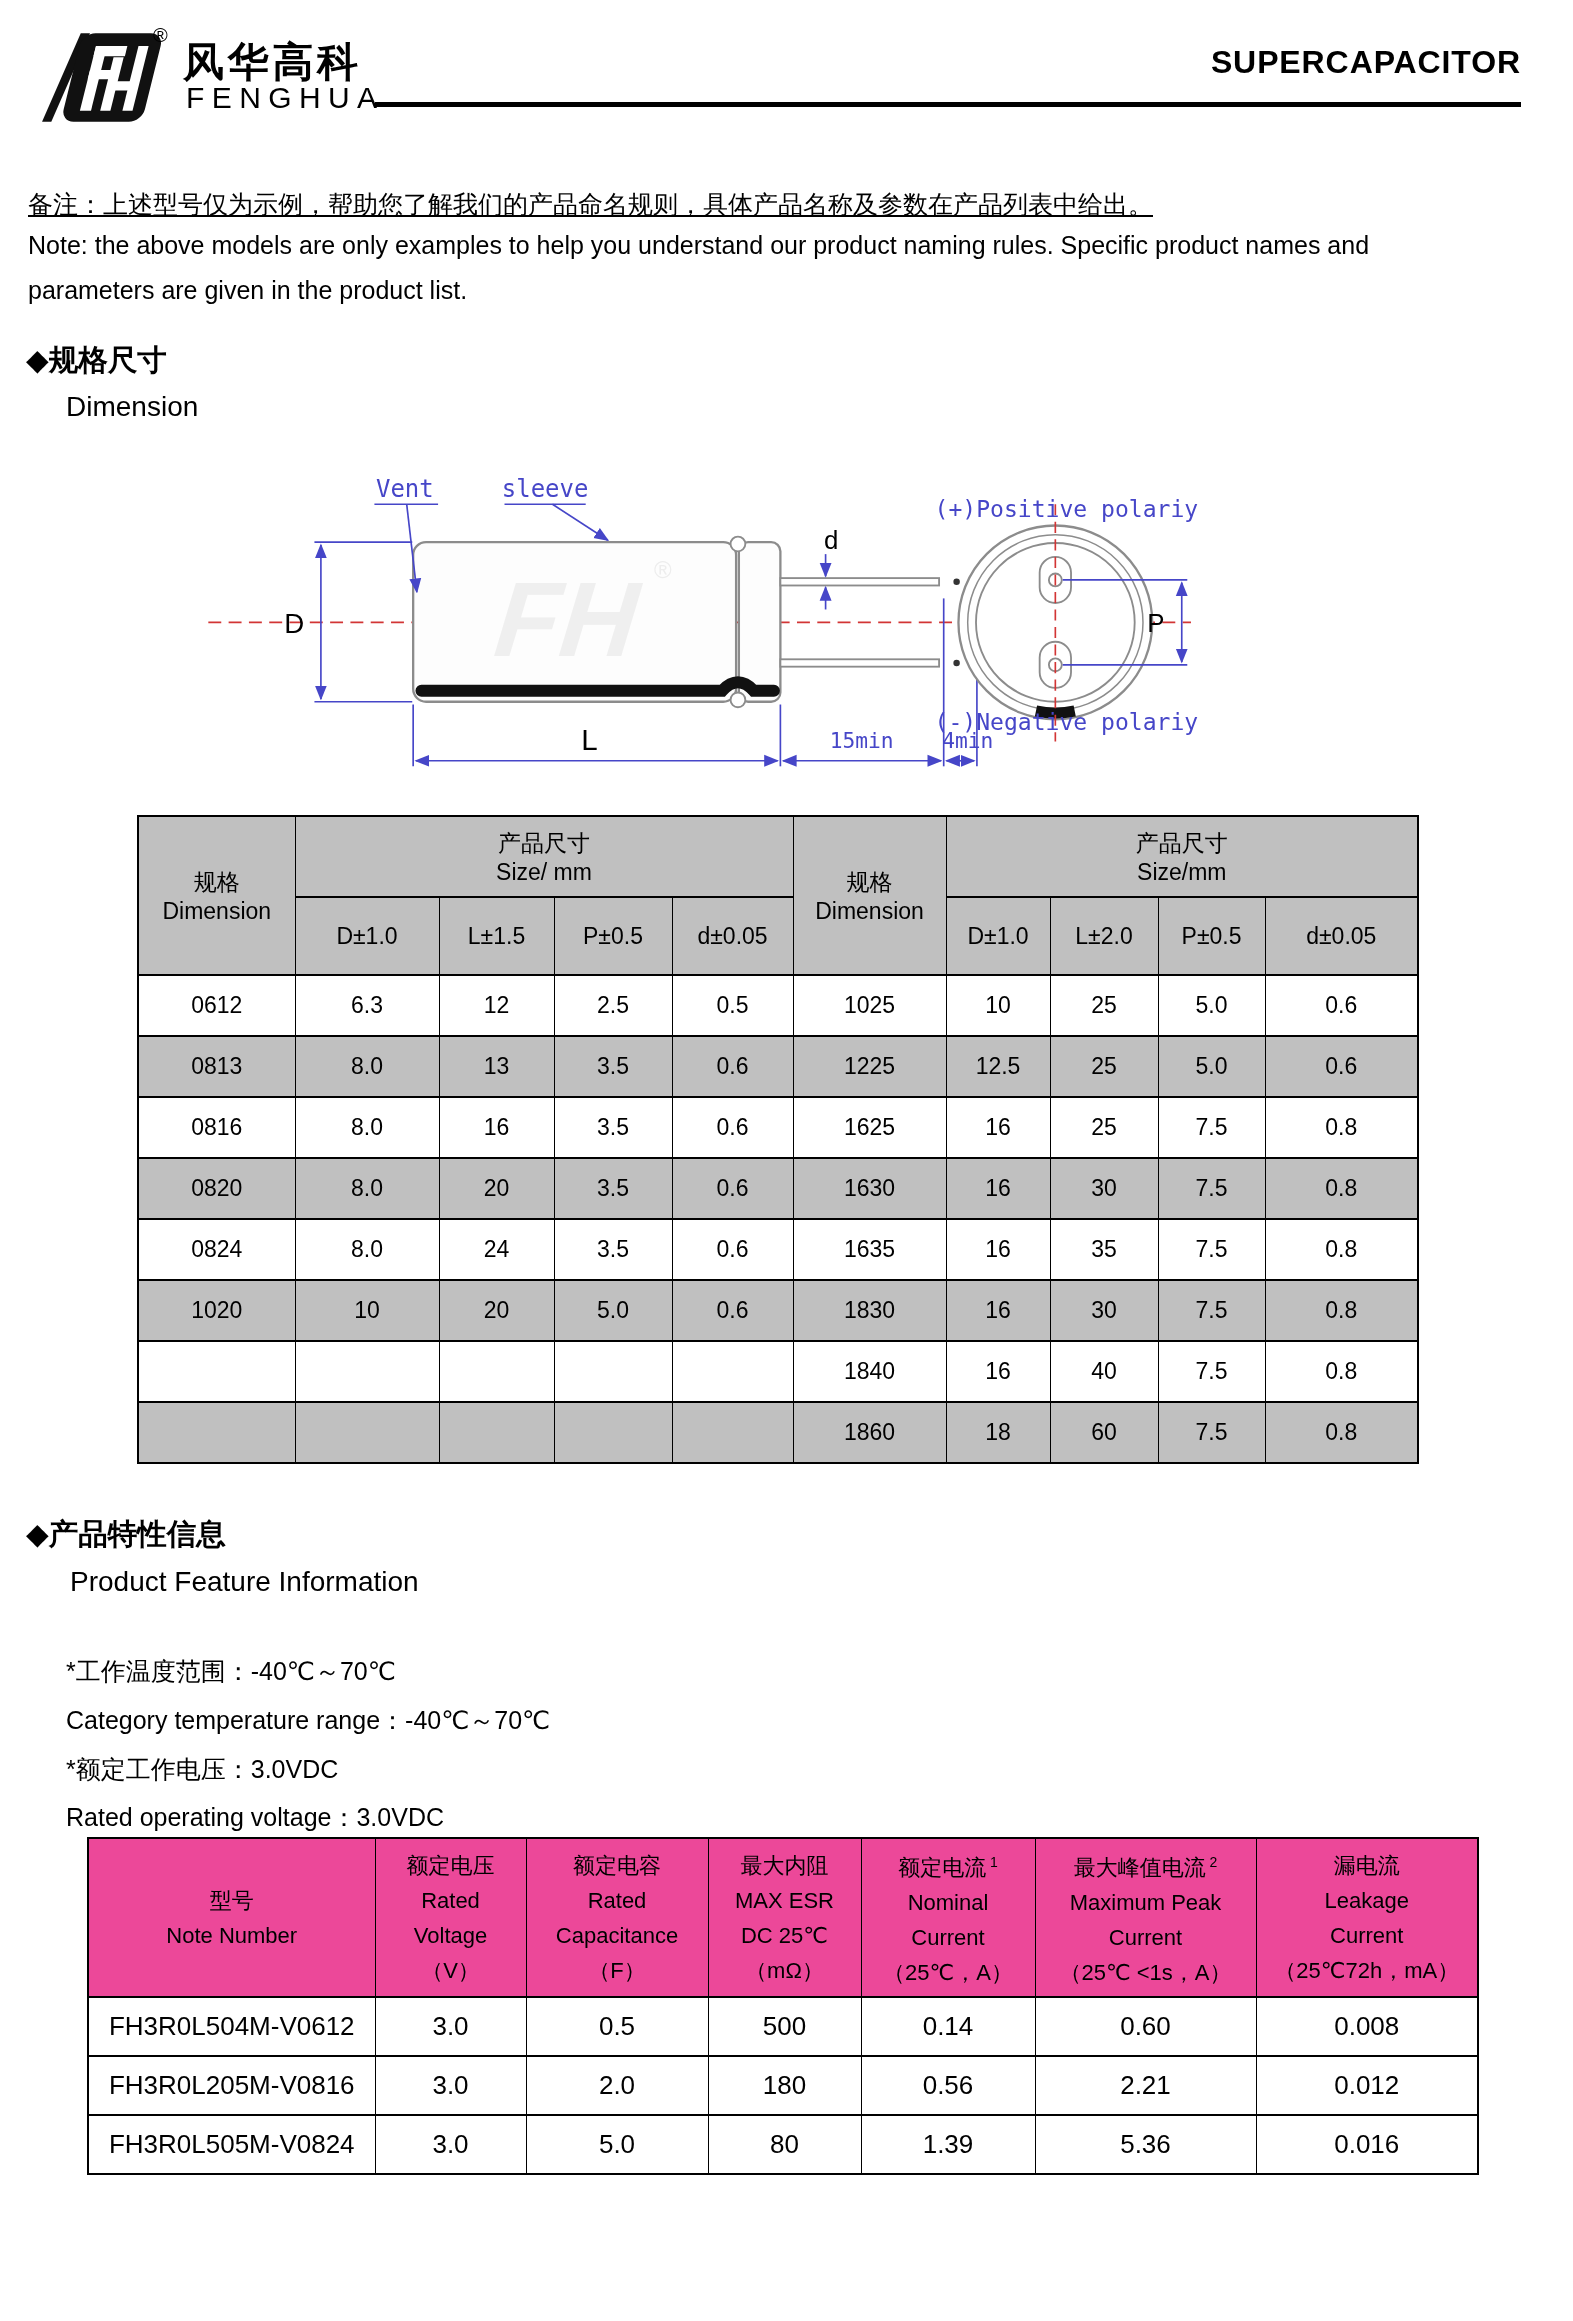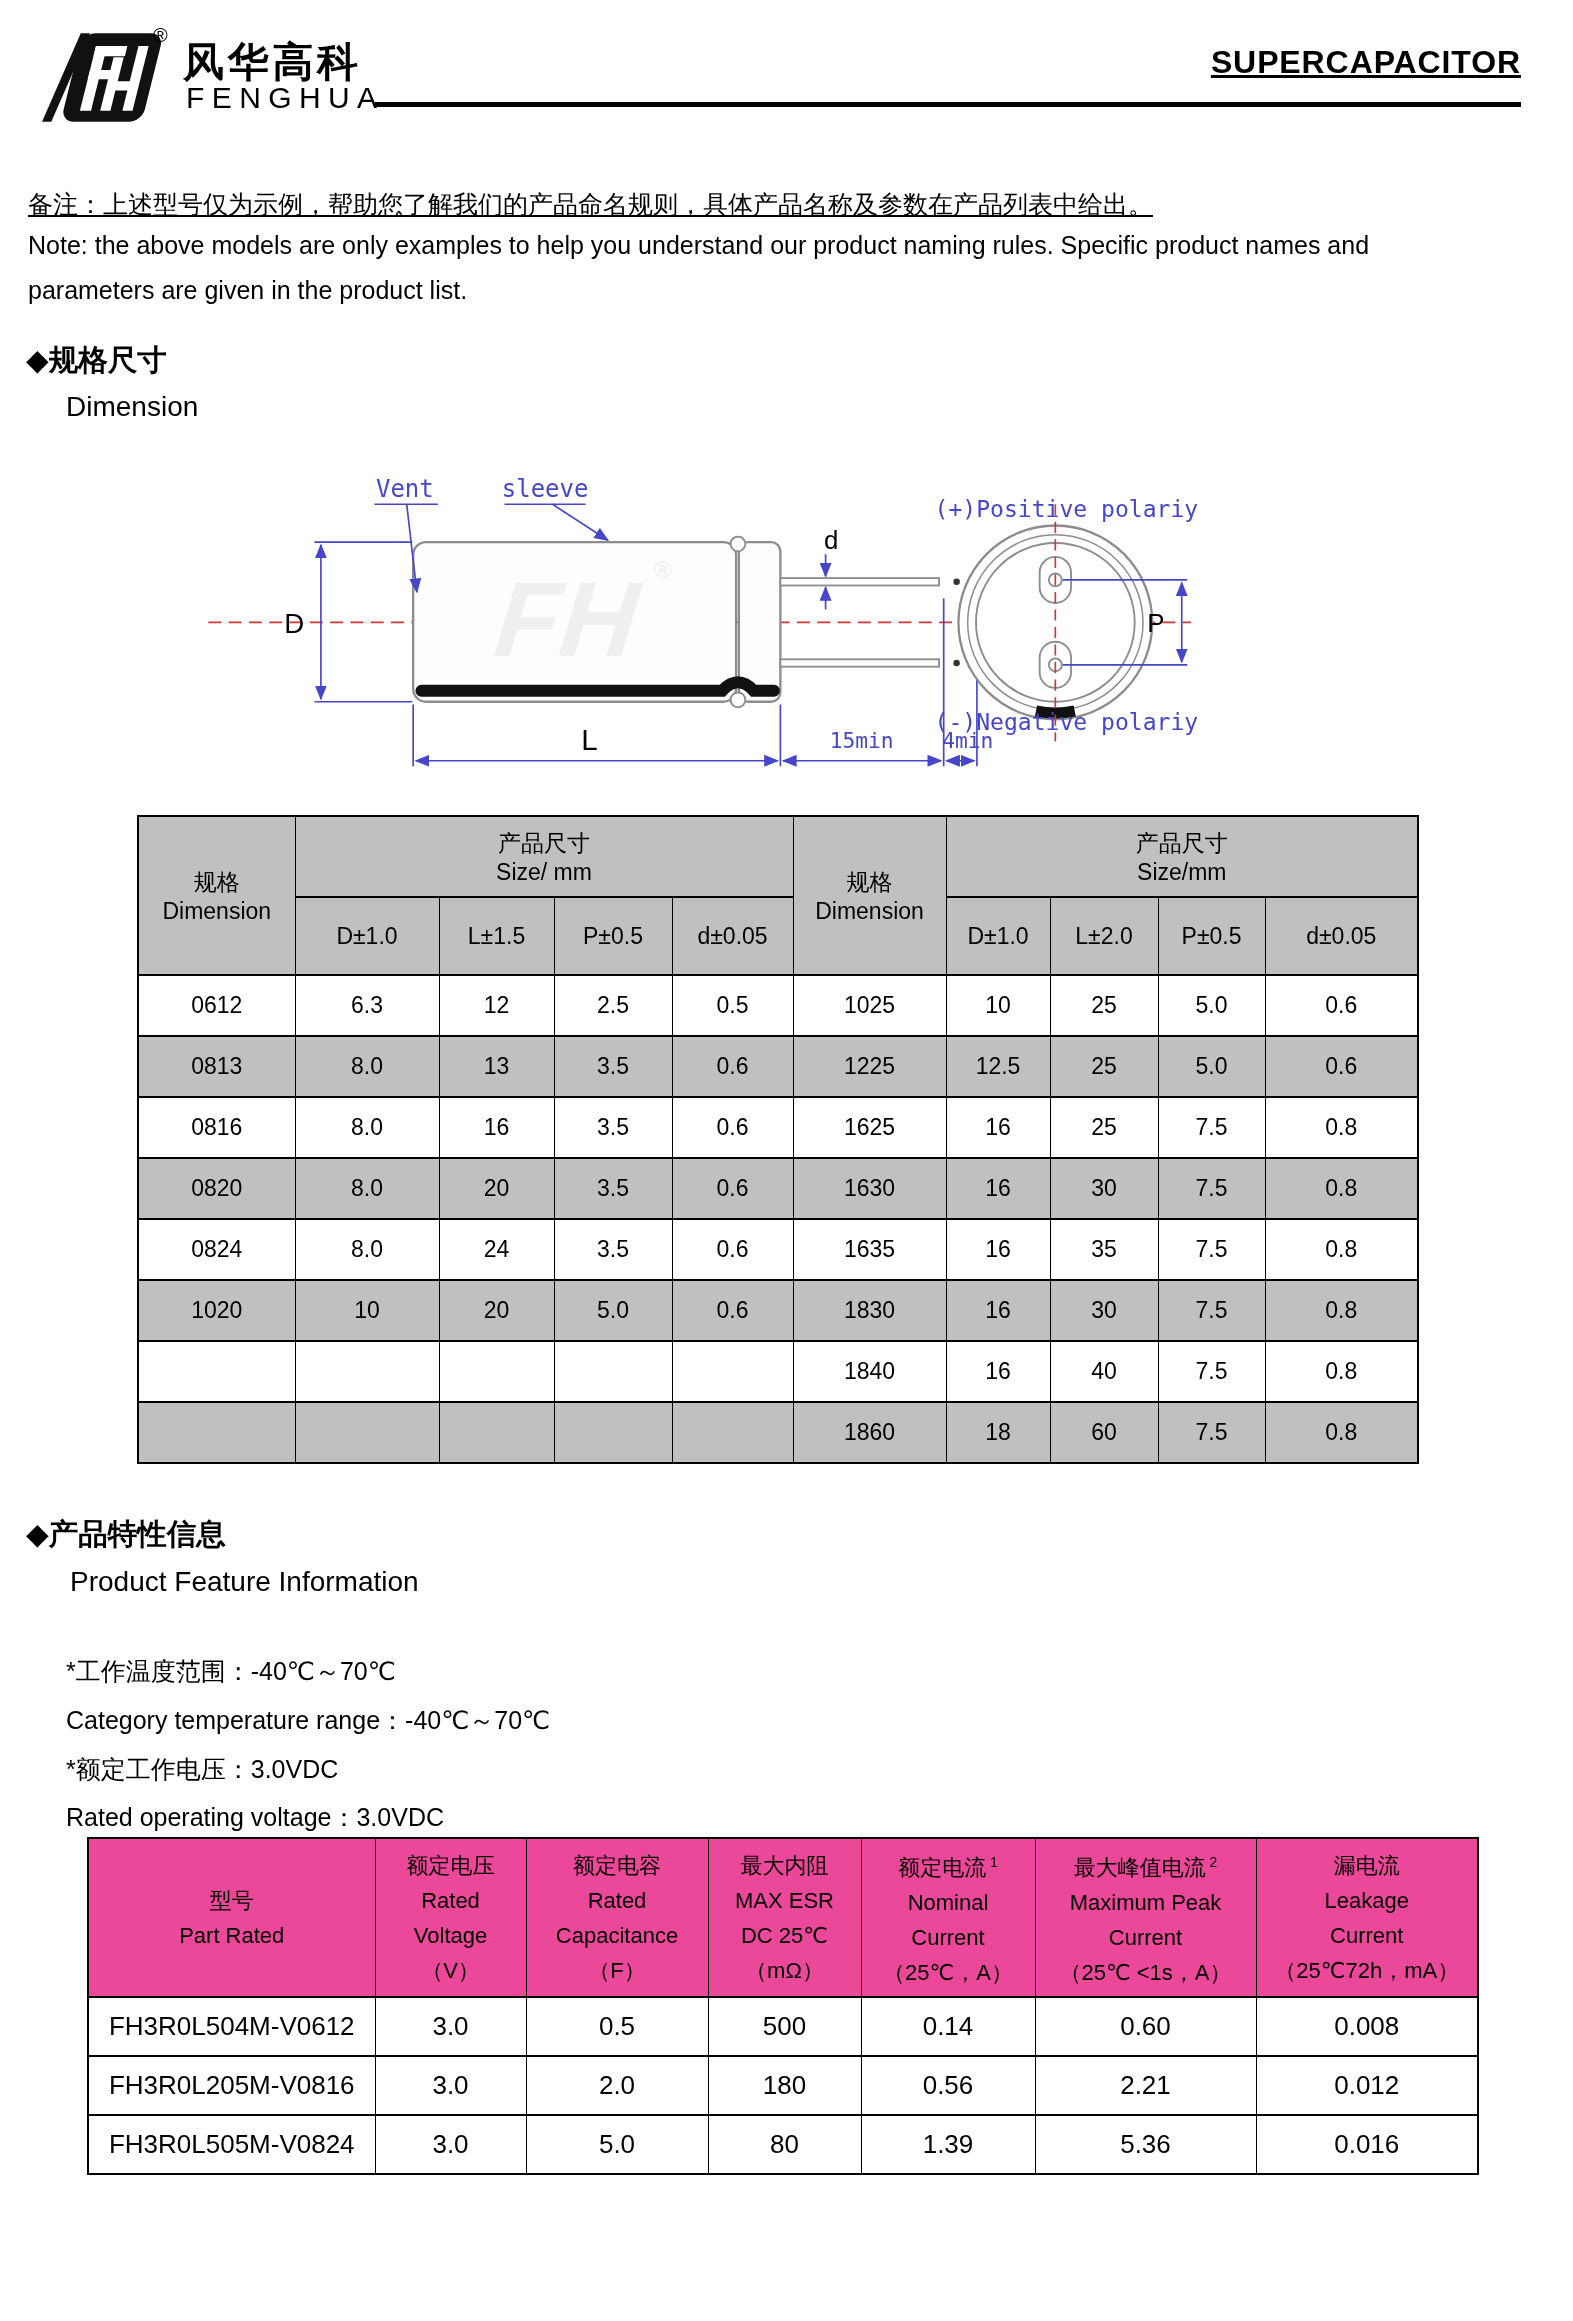--- a/index.html
+++ b/index.html
@@ -4,21 +4,21 @@
 <style>
   html,body{margin:0;padding:0;background:#fff;}
   .page{position:relative;width:1574px;height:2321px;background:#ffffff;
         font-family:"Liberation Sans","DejaVu Sans",sans-serif;color:#000;overflow:hidden;}
   .abs{position:absolute;}
 
   
   .brand-cn{left:183px;top:35px;font-size:41px;font-weight:bold;letter-spacing:3.7px;}
   .brand-en{left:186px;top:81px;font-size:30px;font-weight:400;letter-spacing:7.4px;}
   .reg-mark{left:153px;top:24px;font-size:20px;}
-  .doc-title{right:53px;top:44px;font-size:32px;font-weight:bold;letter-spacing:0.9px;text-decoration:underline;}
+  .doc-title{right:53px;top:44px;font-size:32px;font-weight:bold;letter-spacing:0.9px;}
   .header-rule{left:375px;top:102px;width:1146px;height:4.6px;background:#000;}
 
   
   .note{font-size:25px;left:28px;white-space:nowrap;}
   .note-cn{top:188px;text-decoration:underline;}
   .note-en1{top:231px;}
   .note-en2{top:276px;}
 
   
   .sec-cn{font-size:29.5px;font-weight:bold;left:26px;}
@@ -337,21 +337,21 @@
         <col style="width:182px">
         <col style="width:153px">
       <col style="width:174px">
         <col style="width:221px">
         <col style="width:222px">
     </colgroup>
     <thead>
       <tr>
           <th>
             <div>型号</div>
-            <div>Part Rated</div>
+            <div>Note Number</div>
           </th>
           <th>
             <div>额定电压</div>
             <div>Rated</div>
             <div>Voltage</div>
             <div>（V）</div>
           </th>
           <th>
             <div>额定电容</div>
             <div>Rated</div>

